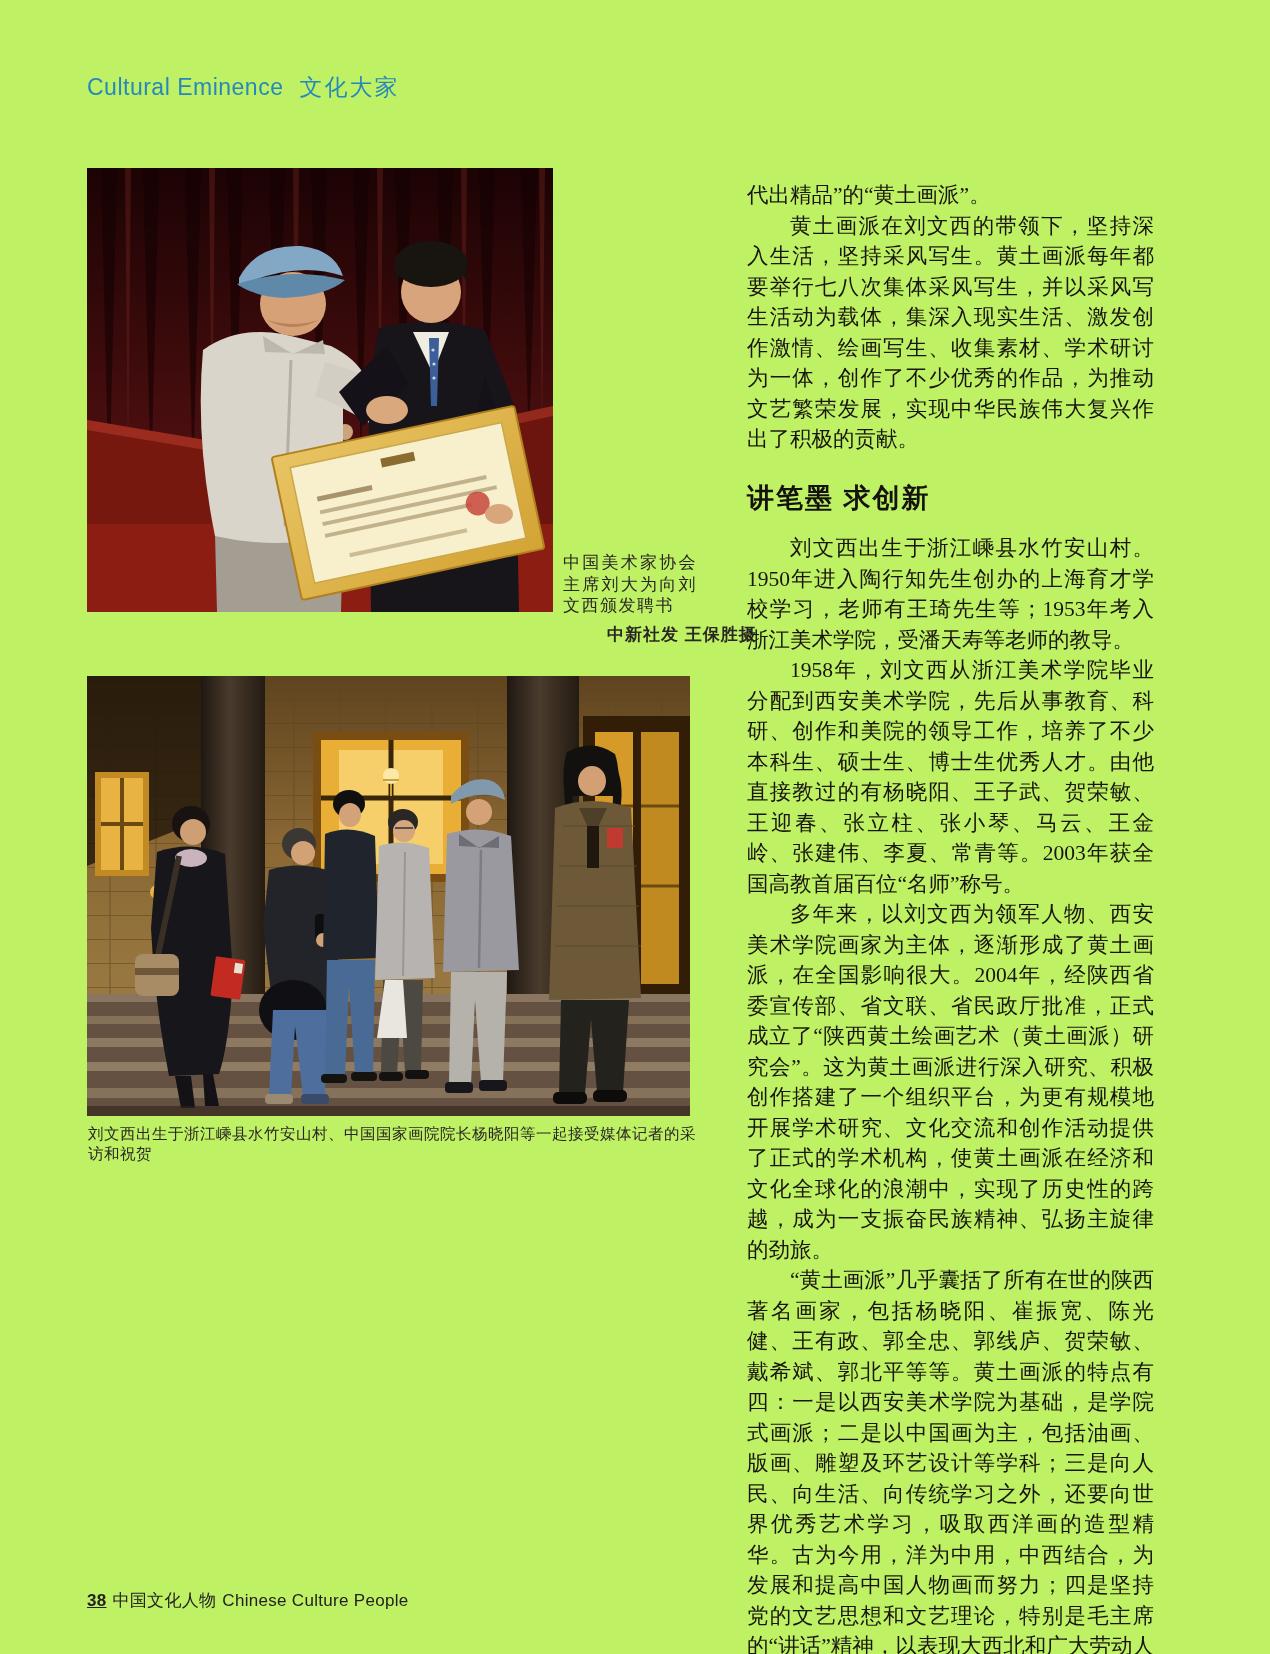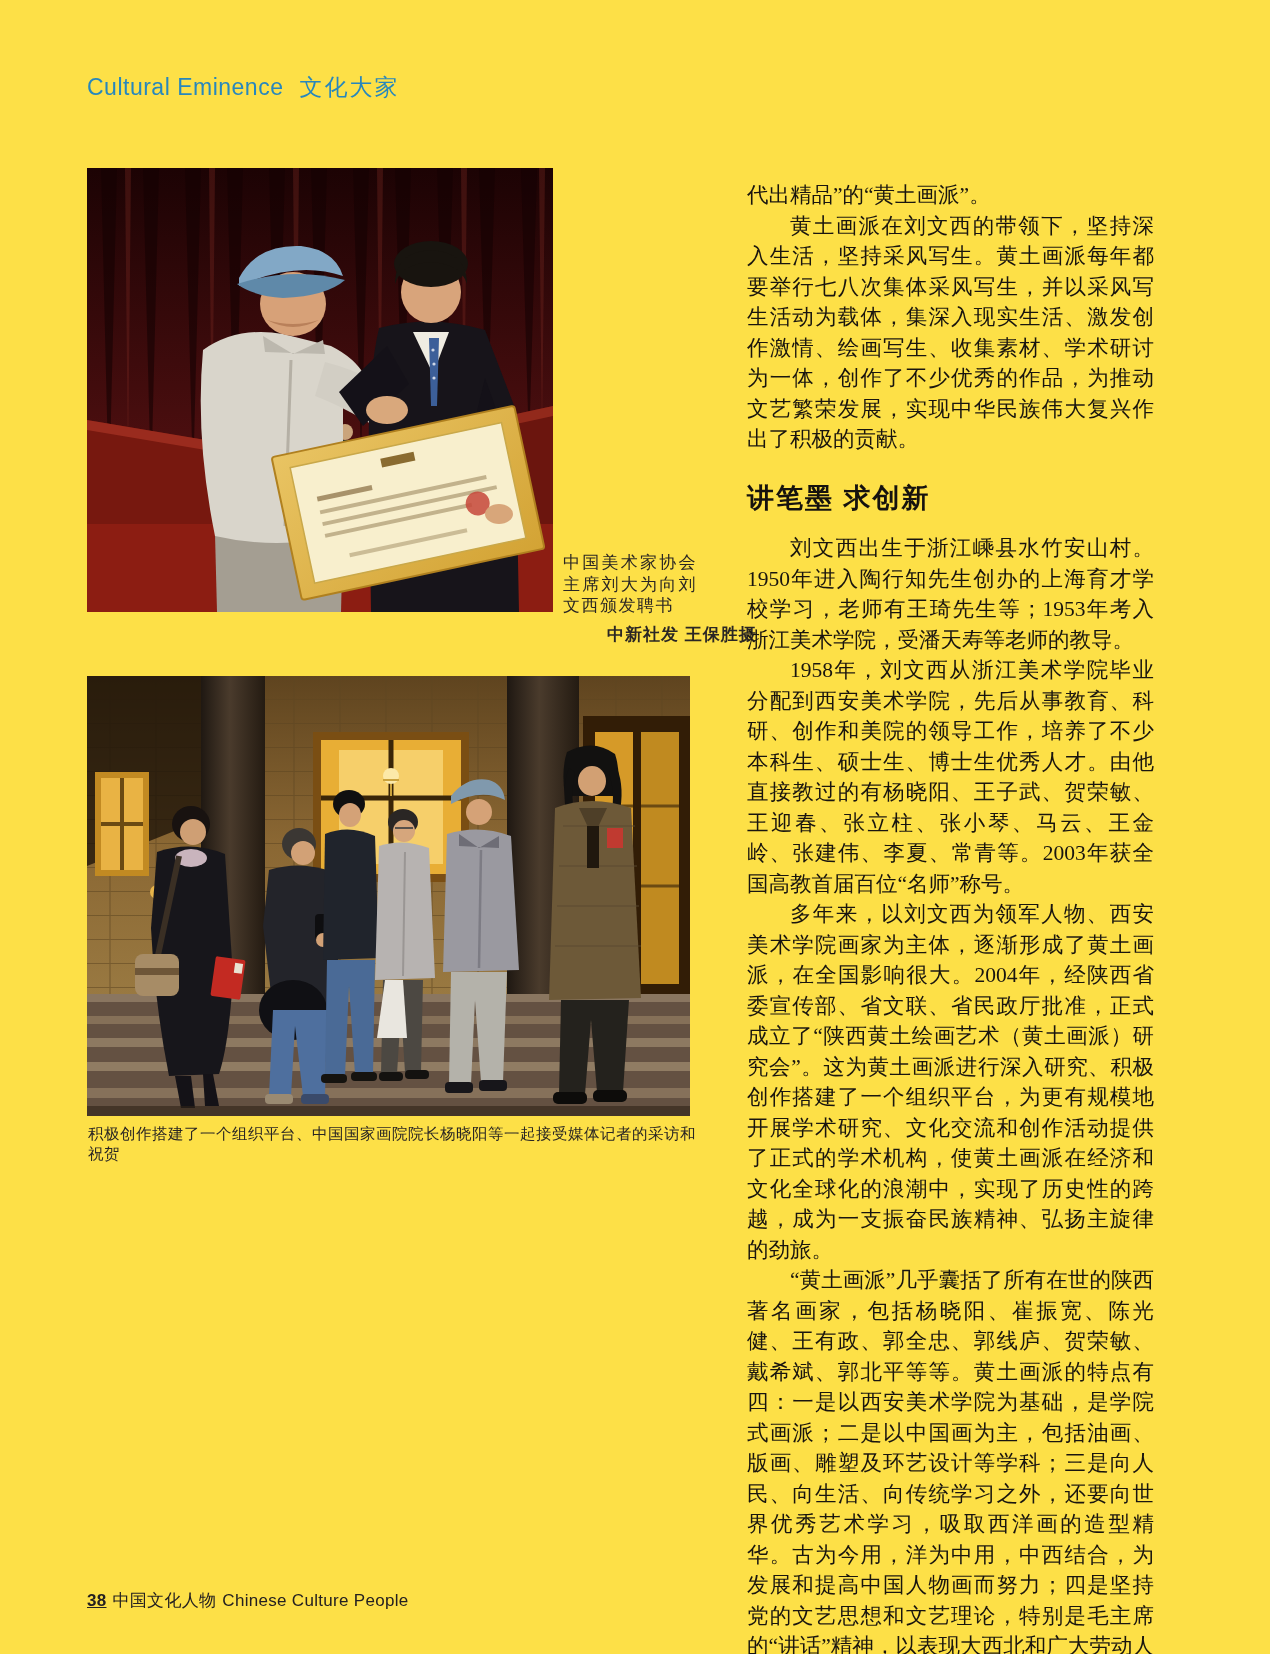--- a/index.html
+++ b/index.html
@@ -1,19 +1,19 @@
 <!DOCTYPE html>
 <html><head>
 <meta charset="utf-8">
 <style>
   * { margin:0; padding:0; box-sizing:border-box; }
   html,body { background:#ffffff; }
   .page {
     position:relative; width:1270px; height:1654px;
-    background:#fde047; overflow:hidden;
+    background:#bef264; overflow:hidden;
     font-family:"Liberation Serif","DejaVu Serif",serif;
     color:#19150f;
   }
   .masthead {
     position:absolute; left:87px; top:72px;
     font-family:"Liberation Sans","DejaVu Sans",sans-serif;
     font-size:23px; letter-spacing:0.5px;
   }
   .masthead .cn { margin-left:16px; letter-spacing:2px; }
   .photo { position:absolute; display:block; }
@@ -265,21 +265,21 @@
       <path d="M492 132 L506 162 L520 132 Z" fill="#4e3f28"></path>
       <rect x="500" y="150" width="12" height="42" fill="#20180e"></rect>
       <rect x="520" y="152" width="16" height="20" fill="#c03a30"></rect>
       <path d="M474 324 L472 418 L498 418 L504 344 L510 416 L536 416 L542 324 Z" fill="#24221d"></path>
       <rect x="466" y="416" width="34" height="12" rx="5" fill="#0d0c0a"></rect>
       <rect x="506" y="414" width="34" height="12" rx="5" fill="#0d0c0a"></rect>
     </g>
     <rect y="430" width="603" height="10" fill="#2e2317" opacity="0.6"></rect>
   </svg>
 
-  <div class="caption-under">积极创作搭建了一个组织平台、中国国家画院院长杨晓阳等一起接受媒体记者的采访和祝贺</div>
+  <div class="caption-under">刘文西出生于浙江嵊县水竹安山村、中国国家画院院长杨晓阳等一起接受媒体记者的采访和祝贺</div>
 
   <div id="left-col" class="col">
   </div>
 
   <div id="right-col" class="col">
     <p class="noindent">代出精品”的“黄土画派”。</p>
     <p>黄土画派在刘文西的带领下，坚持深入生活，坚持采风写生。黄土画派每年都要举行七八次集体采风写生，并以采风写生活动为载体，集深入现实生活、激发创作激情、绘画写生、收集素材、学术研讨为一体，创作了不少优秀的作品，为推动文艺繁荣发展，实现中华民族伟大复兴作出了积极的贡献。</p>
     <h2>讲笔墨 求创新</h2>
     <p>刘文西出生于浙江嵊县水竹安山村。1950年进入陶行知先生创办的上海育才学校学习，老师有王琦先生等；1953年考入浙江美术学院，受潘天寿等老师的教导。</p>
     <p>1958年，刘文西从浙江美术学院毕业分配到西安美术学院，先后从事教育、科研、创作和美院的领导工作，培养了不少本科生、硕士生、博士生优秀人才。由他直接教过的有杨晓阳、王子武、贺荣敏、王迎春、张立柱、张小琴、马云、王金岭、张建伟、李夏、常青等。2003年获全国高教首届百位“名师”称号。</p>

